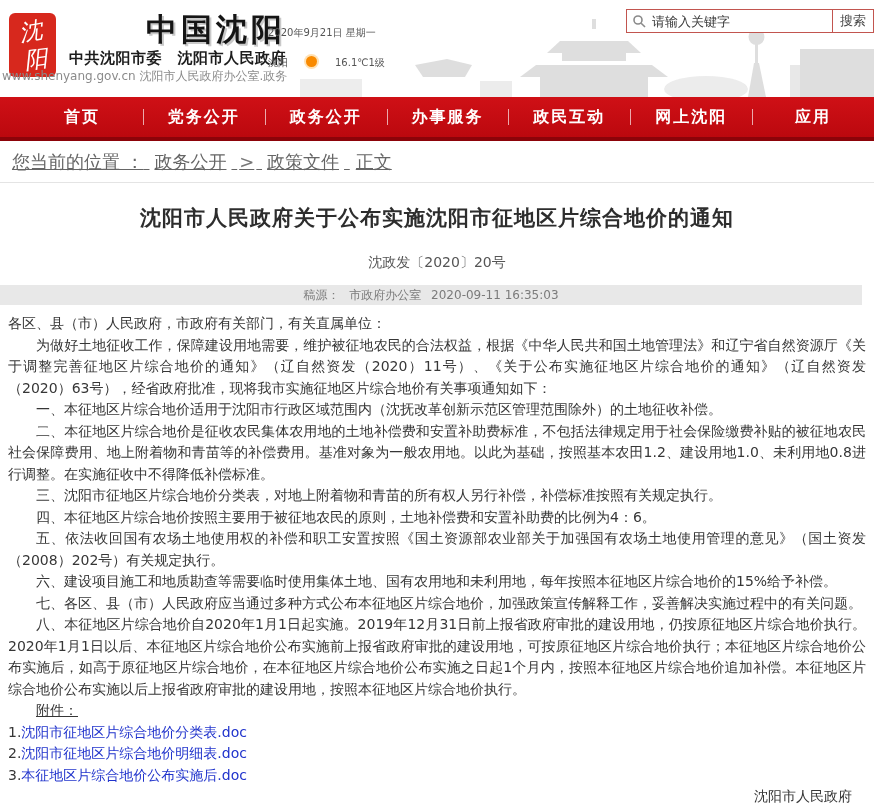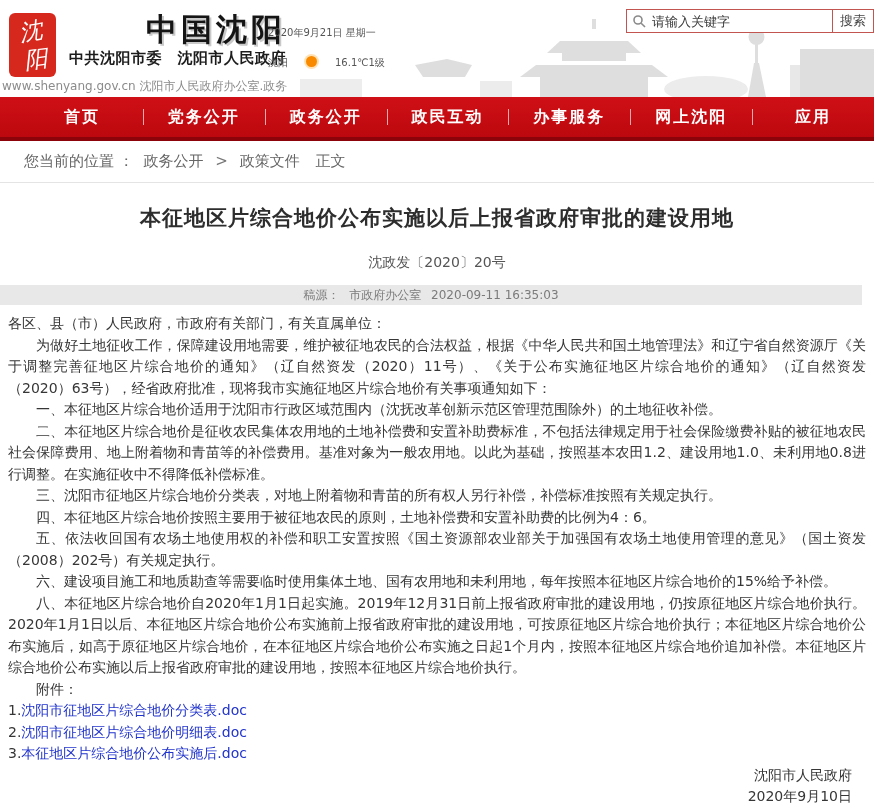--- a/index.html
+++ b/index.html
@@ -7,52 +7,52 @@
   .page { width:874px; min-height:811px; position:relative; background:#fff; overflow:hidden; }
 
   
   .site-header { position:relative; height:97px; background:#fff; }
   .cityscape { position:absolute; left:0; bottom:0; width:874px; height:78px; z-index:0; }
   .logo-block { position:absolute; left:8px; top:11px; display:flex; gap:11px; z-index:2; cursor:pointer; }
   .seal-svg { display:block; }
   .logo-texts { padding-top:2px; }
   .site-title { font-size:31px; font-weight:bold; color:#151515; letter-spacing:4px; line-height:1.05; text-shadow:2px 2px 0 #c9c9c9;text-align:right; }
   .site-subtitle { font-size:15px; font-weight:bold; color:#1c1c1c; margin-top:3px; letter-spacing:0.5px; }
-  .site-url { position:absolute; left:2px; top:78px; font-size:12px; color:#8b8b8b; z-index:2; white-space:nowrap; }
+  .site-url { position:absolute; left:2px; top:68px; font-size:12px; color:#8b8b8b; z-index:2; white-space:nowrap; }
   .date-weather { position:absolute; left:268px; top:26px; z-index:2; font-size:10px; color:#555; }
   .weather-row { margin-top:16px; display:flex; align-items:flex-start; gap:18px; color:#555; }
   .sun-icon { width:11px; height:11px; border-radius:50%; background:#f98a00; box-shadow:0 0 0 2px rgba(255,170,40,.35); display:inline-block; }
   .search-box { position:absolute; right:0; top:9px; width:246px; height:22px; border:1px solid #c2554f; background:#fff; display:flex; align-items:center; z-index:3; }
   .search-icon { display:flex; align-items:center; padding:0 4px 0 5px; }
   .search-input { border:none; outline:none; flex:1; font-size:13px; color:#333; min-width:0; font-family:inherit; }
   .search-input::placeholder { color:#3a3a3a; }
   .search-btn { border:none; background:none; border-left:1px solid #c2554f; font-size:13px; color:#444; padding:2px 7px; height:100%; cursor:pointer; font-family:inherit; }
 
   
   .main-nav { height:40px; background:linear-gradient(#cf1016,#bb080e); border-bottom:4px solid #8c0309; position:relative; z-index:2;padding-left:21px; }
   .main-nav ul { list-style:none; margin:0; padding:0; display:flex; height:100%; }
   .main-nav li { flex:1; display:flex; align-items:center; justify-content:center; position:relative; cursor:pointer; }
   .main-nav li + li::before { content:""; position:absolute; left:0; top:12px; width:1px; height:16px; background:rgba(255,255,255,.65); }
   .main-nav a { color:#fff; font-size:16px; font-weight:bold; text-decoration:none; letter-spacing:2px; }
 
   
-  .breadcrumb { height:41px; line-height:41px; padding-left:24px; font-size:15px; color:#666; border-bottom:1px solid #e4e4e4; }
+  .breadcrumb { height:41px; line-height:41px; padding-left:12px; font-size:18px; color:#666; border-bottom:1px solid #e4e4e4;text-decoration:underline; }
   .breadcrumb a { color:#666; text-decoration:none; margin:0 5px; cursor:pointer; }
   .breadcrumb .bc-sep { margin:0 2px; color:#777; }
   .breadcrumb .bc-current { margin-left:6px; }
 
   
   .article-title { text-align:center; font-size:21px; font-weight:bold; color:#2d2d2d; margin:21px 20px 0; letter-spacing:1px; }
   .doc-number { text-align:center; font-size:14px; color:#555; margin-top:22px; }
   .source-bar { margin:13px 12px 0 0; background:#e8e8e8; height:20px; line-height:20px; text-align:center; font-size:12px; color:#7b7b7b; }
   .source-bar span { margin:0 3px; }
   .article-body { padding:8px 8px 0; font-size:14px; line-height:21.5px; color:#363636; text-align:justify; }
   .article-body p { margin:0; }
   .para { text-indent:2em; }
-  .attach-label { text-indent:2em; }
+  .attach-label { text-indent:2em;text-decoration:underline; }
   .attach-item { margin-left:2em; }
   .attach-num { color:#363636; }
   .attach-link { color:#2033cc; cursor:pointer; }
   .signature { text-align:right; padding-right:14px; font-size:14px; line-height:21.5px; color:#363636; margin-top:0; }
 </style>
 </head>
 <body>
 
 <div class="page">
 
@@ -119,25 +119,25 @@
 
         <li>
           <a>党务公开</a>
         </li>
 
         <li>
           <a>政务公开</a>
         </li>
 
         <li>
+          <a>办事服务</a>
+        </li>
+
+        <li>
           <a>政民互动</a>
-        </li>
-
-        <li>
-          <a>办事服务</a>
         </li>
 
         <li>
           <a>网上沈阳</a>
         </li>
 
         <li>
           <a>应用</a>
         </li>
       </ul>
@@ -145,21 +145,21 @@
 
   <div class="breadcrumb">
     <span>您当前的位置 ：</span>
     <a>政务公开</a>
     <span class="bc-sep">&gt;</span>
     <a>政策文件</a>
     <span class="bc-current">正文</span>
   </div>
 
   <main>
-    <h1 class="article-title">本征地区片综合地价公布实施以后上报省政府审批的建设用地</h1>
+    <h1 class="article-title">沈阳市人民政府关于公布实施沈阳市征地区片综合地价的通知</h1>
     <div class="doc-number">沈政发〔2020〕20号</div>
     <div class="source-bar">
       <span>稿源：</span>
       <span>市政府办公室</span>
       <span>2020-09-11 16:35:03</span>
     </div>
 
     <div class="article-body">
       <p class="greeting">各区、县（市）人民政府，市政府有关部门，有关直属单位：</p>
 
@@ -172,20 +172,21 @@
           <p class="para">二、本征地区片综合地价是征收农民集体农用地的土地补偿费和安置补助费标准，不包括法律规定用于社会保险缴费补贴的被征地农民社会保障费用、地上附着物和青苗等的补偿费用。基准对象为一般农用地。以此为基础，按照基本农田1.2、建设用地1.0、未利用地0.8进行调整。在实施征收中不得降低补偿标准。</p>
 
           <p class="para">三、沈阳市征地区片综合地价分类表，对地上附着物和青苗的所有权人另行补偿，补偿标准按照有关规定执行。</p>
 
           <p class="para">四、本征地区片综合地价按照主要用于被征地农民的原则，土地补偿费和安置补助费的比例为4：6。</p>
 
           <p class="para">五、依法收回国有农场土地使用权的补偿和职工安置按照《国土资源部农业部关于加强国有农场土地使用管理的意见》（国土资发（2008）202号）有关规定执行。</p>
 
           <p class="para">六、建设项目施工和地质勘查等需要临时使用集体土地、国有农用地和未利用地，每年按照本征地区片综合地价的15%给予补偿。</p>
 
+          <p class="para">七、各区、县（市）人民政府应当通过多种方式公布本征地区片综合地价，加强政策宣传解释工作，妥善解决实施过程中的有关问题。</p>
 
           <p class="para">八、本征地区片综合地价自2020年1月1日起实施。2019年12月31日前上报省政府审批的建设用地，仍按原征地区片综合地价执行。2020年1月1日以后、本征地区片综合地价公布实施前上报省政府审批的建设用地，可按原征地区片综合地价执行；本征地区片综合地价公布实施后，如高于原征地区片综合地价，在本征地区片综合地价公布实施之日起1个月内，按照本征地区片综合地价追加补偿。本征地区片综合地价公布实施以后上报省政府审批的建设用地，按照本征地区片综合地价执行。</p>
         </div>
 
       <p class="attach-label">附件：</p>
       <div>
 
           <p class="attach-item"><span class="attach-num">1.</span><a class="attach-link">沈阳市征地区片综合地价分类表.doc</a></p>
 
           <p class="attach-item"><span class="attach-num">2.</span><a class="attach-link">沈阳市征地区片综合地价明细表.doc</a></p>

